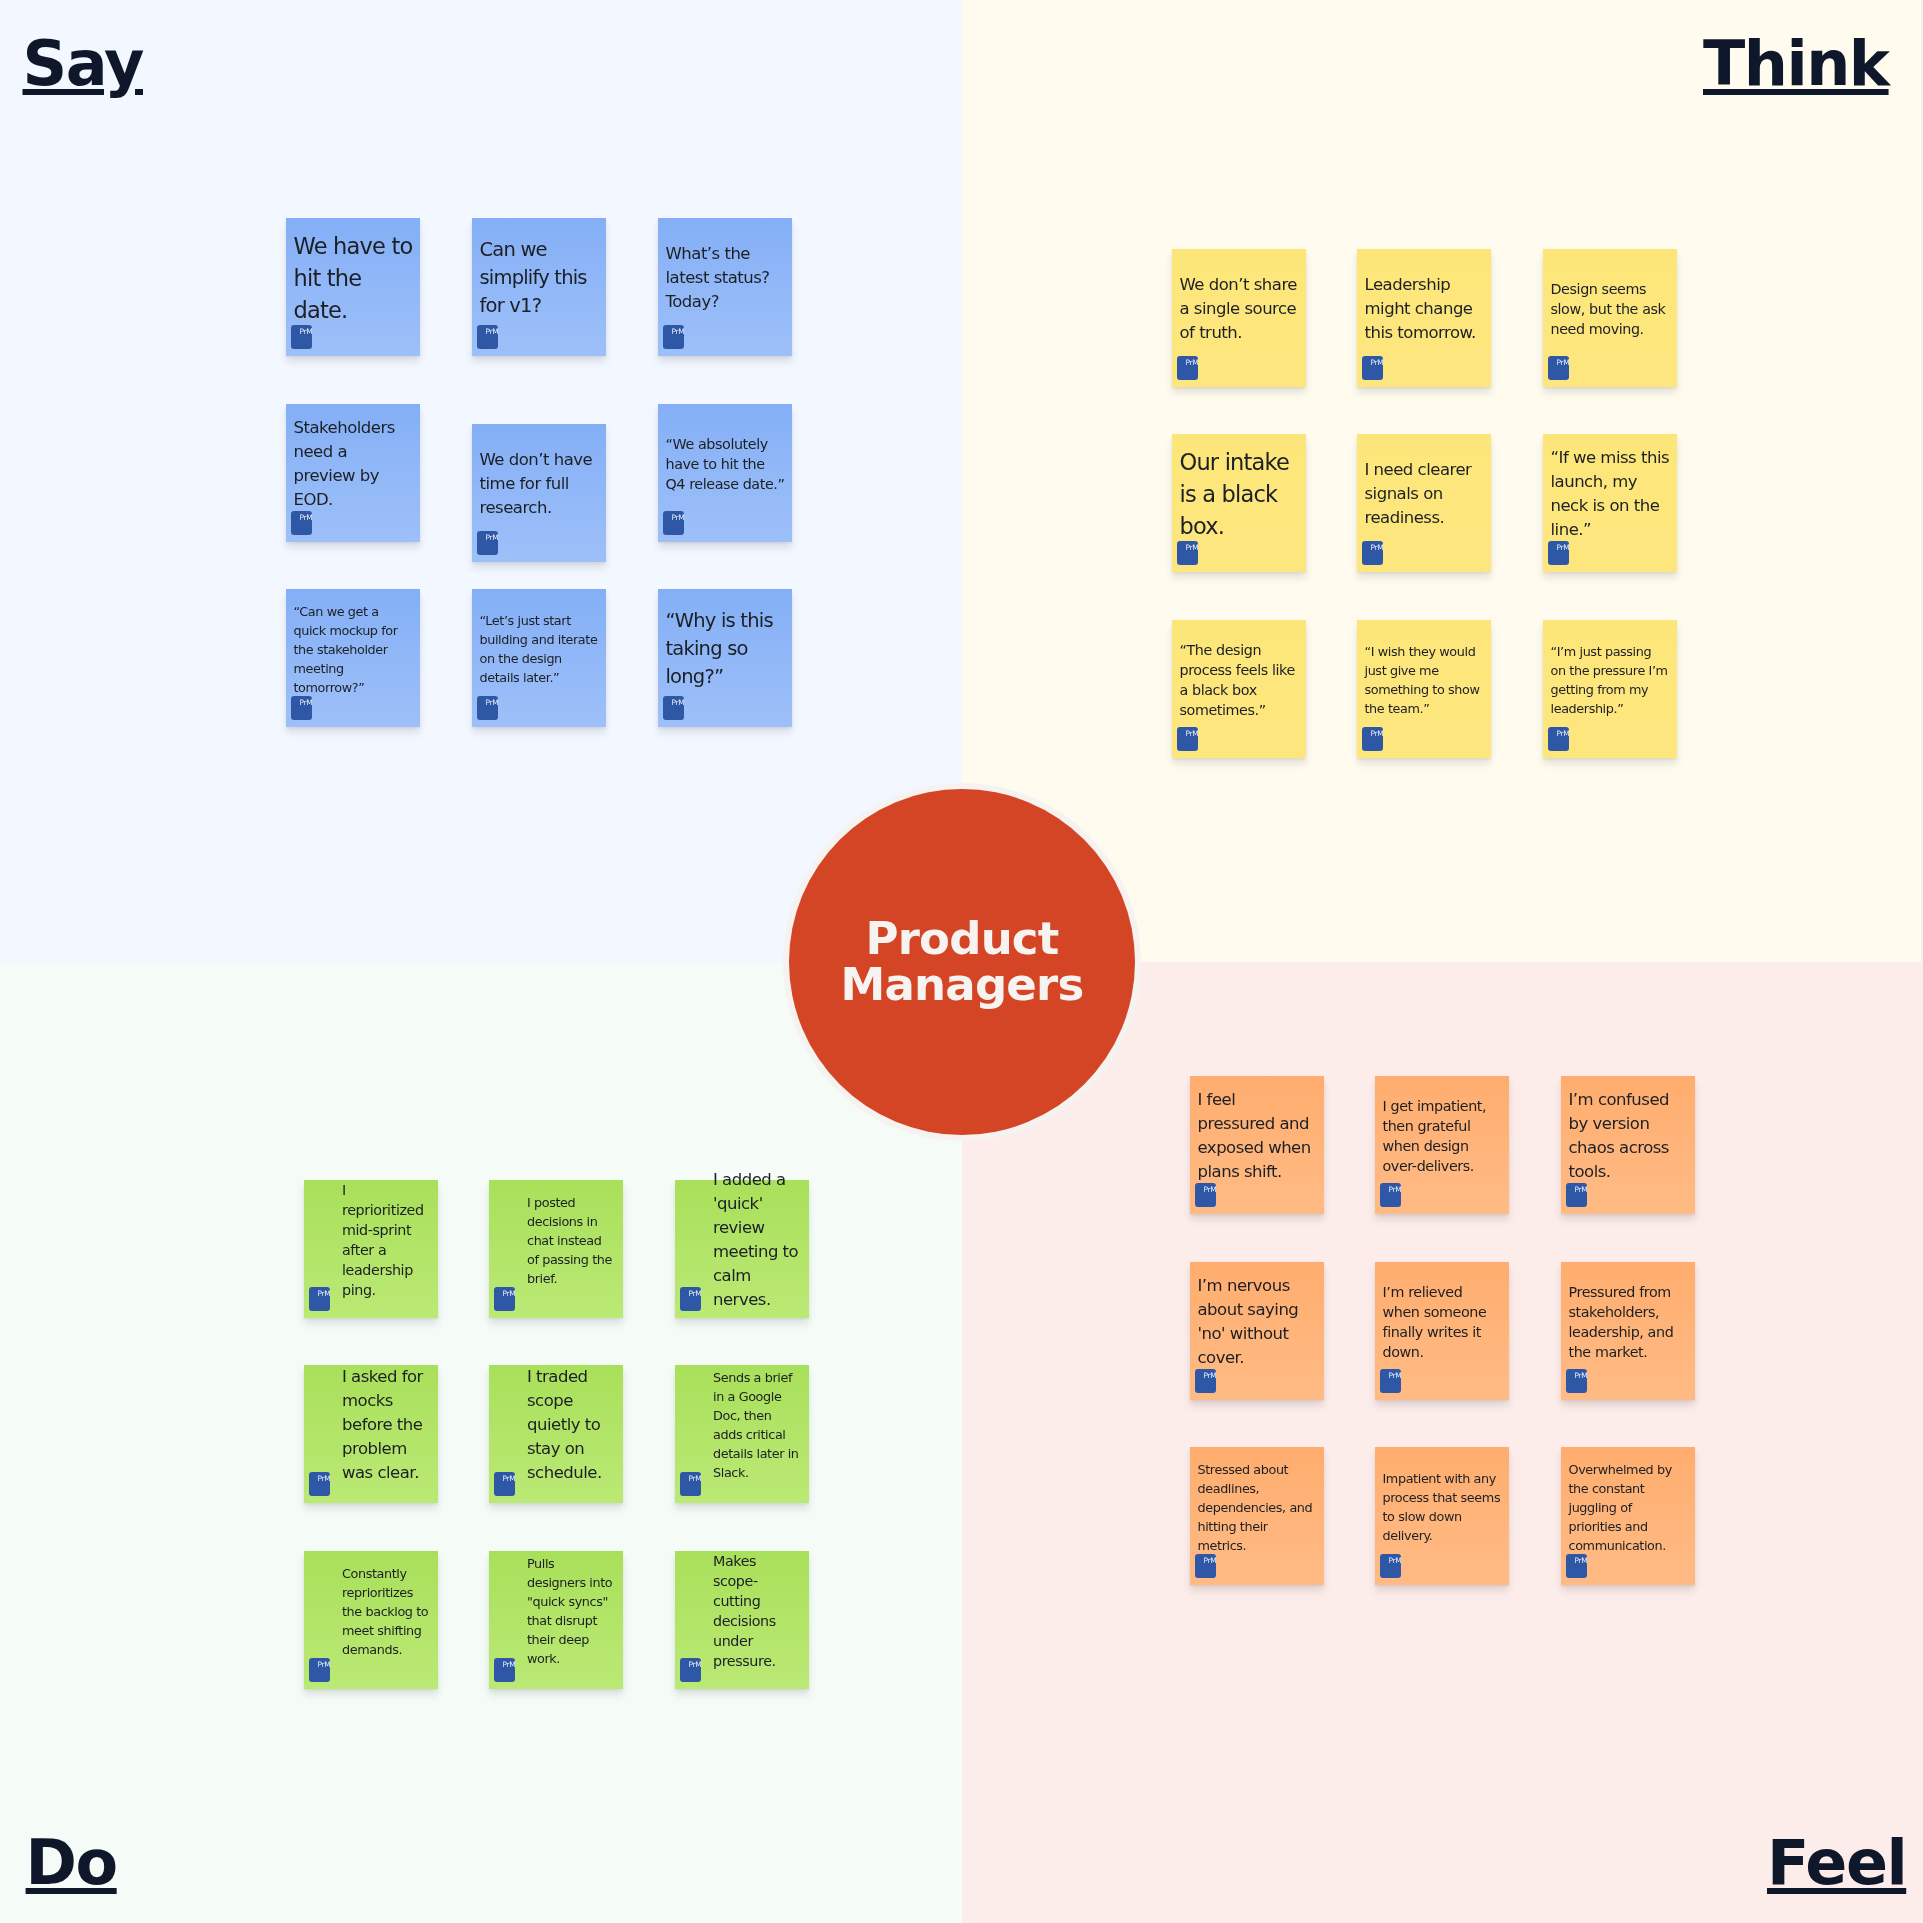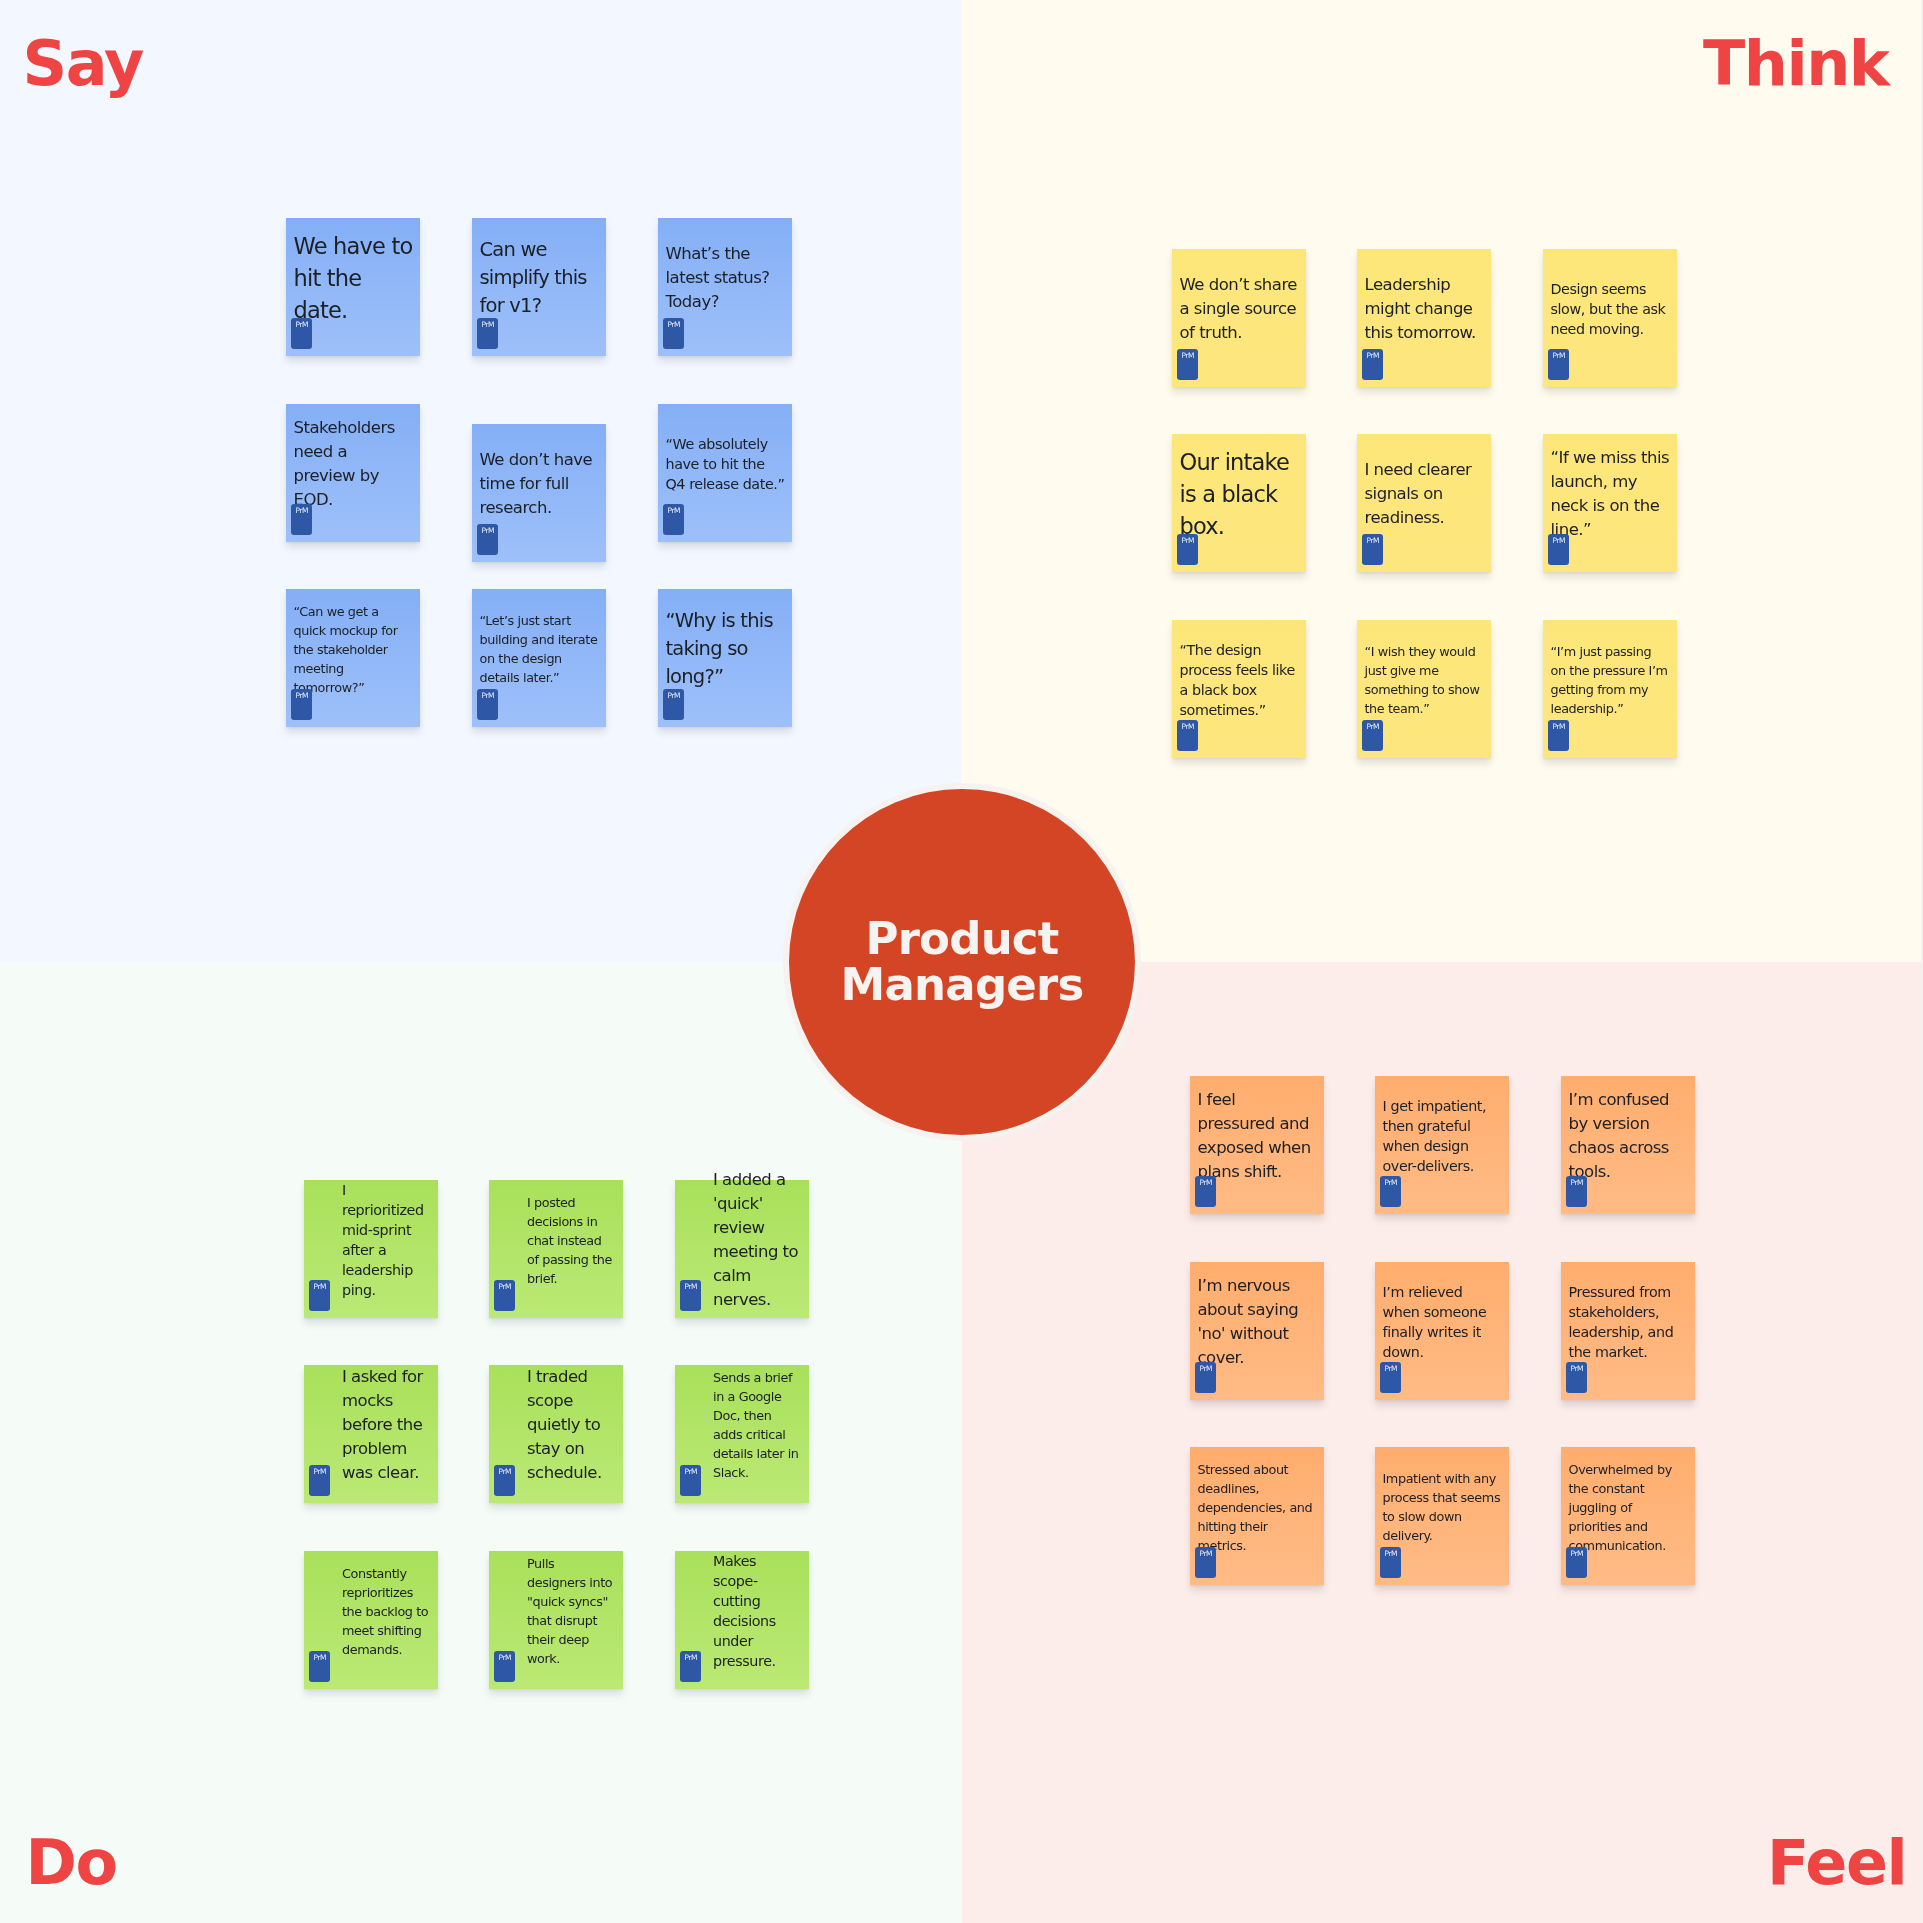--- a/index.html
+++ b/index.html
@@ -9,21 +9,21 @@
   }
   .quadrant { position: absolute; width: 962px; height: 962px; }
   .q-say { left: 0; top: 0; background: #f3f7ff; }
   .q-think { left: 962px; top: 0; background: #fffbee; }
   .q-do { left: 0; top: 962px; background: #f5fcf8; }
   .q-feel { left: 962px; top: 962px; background: #fcecea; }
   .right-edge { position: absolute; right: 0; top: 0; width: 3px; height: 1924px; background: #f4f0ee; }
 
   .q-label {
     position: absolute; font-family: "DejaVu Sans", sans-serif; font-weight: bold;
-    font-size: 62px; color: #ef4444; letter-spacing: -1.5px; line-height: 1;
+    font-size: 62px; color: #0f172a; letter-spacing: -1.5px; line-height: 1; text-decoration: underline;
   }
   .lbl-say { left: 22.5px; top: 33px; }
   .lbl-think { left: 1703px; top: 33px; }
   .lbl-do { left: 25.6px; top: 1832px; }
   .lbl-feel { left: 1767px; top: 1832px; }
 
   .center-ring {
     position: absolute; left: 783px; top: 783px; width: 358px; height: 358px;
     border-radius: 50%; background: #f6f2f0;
   }
@@ -51,24 +51,24 @@
     text-align: left; color: #1c1f24; font-family: "DejaVu Sans", sans-serif;
     width: 100%;
   }
   .fs-xl { font-size: 22.5px; line-height: 32px; letter-spacing: -0.8px; }
   .fs-l { font-size: 19.5px; line-height: 28px; letter-spacing: -0.8px; }
   .fs-m { font-size: 16.5px; line-height: 24px; letter-spacing: -0.5px; }
   .fs-s { font-size: 14.3px; line-height: 20px; letter-spacing: -0.4px; }
   .fs-xs { font-size: 12.8px; line-height: 19px; letter-spacing: -0.4px; }
 
   .badge {
-    position: absolute; left: 5.3px; bottom: 6.8px; width: 21px; height: 31px;
+    position: absolute; left: 5.3px; bottom: 6.8px; width: 21px; height: 24px;
     border-radius: 3px; background: #2e58a6; color: #e8eef9;
     font-family: "DejaVu Sans", sans-serif; font-size: 7.5px; line-height: 14.3px;
-    text-align: center; letter-spacing: -0.4px;
+    text-align: right; letter-spacing: -0.4px;
   }
 </style>
 </head>
 <body>
 
 <div class="quadrant q-say"></div>
 <div class="quadrant q-think"></div>
 <div class="quadrant q-do"></div>
 <div class="quadrant q-feel"></div>
 <div class="right-edge"></div>

